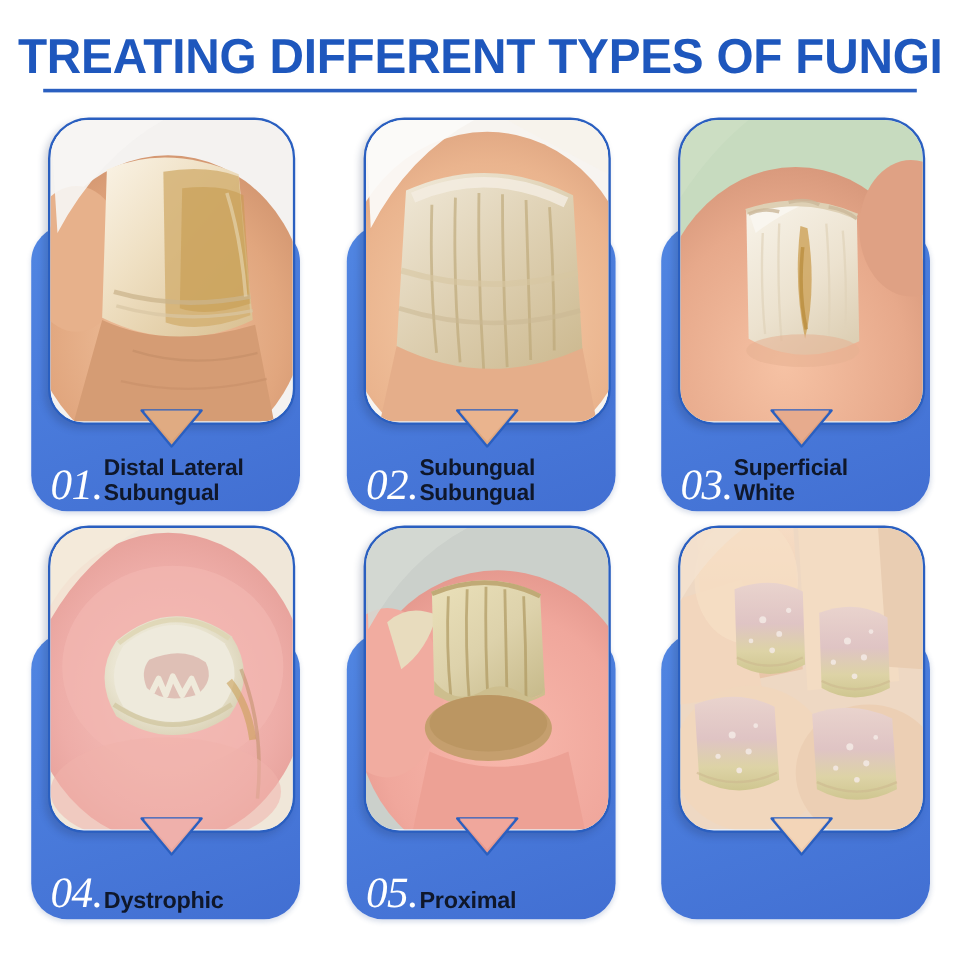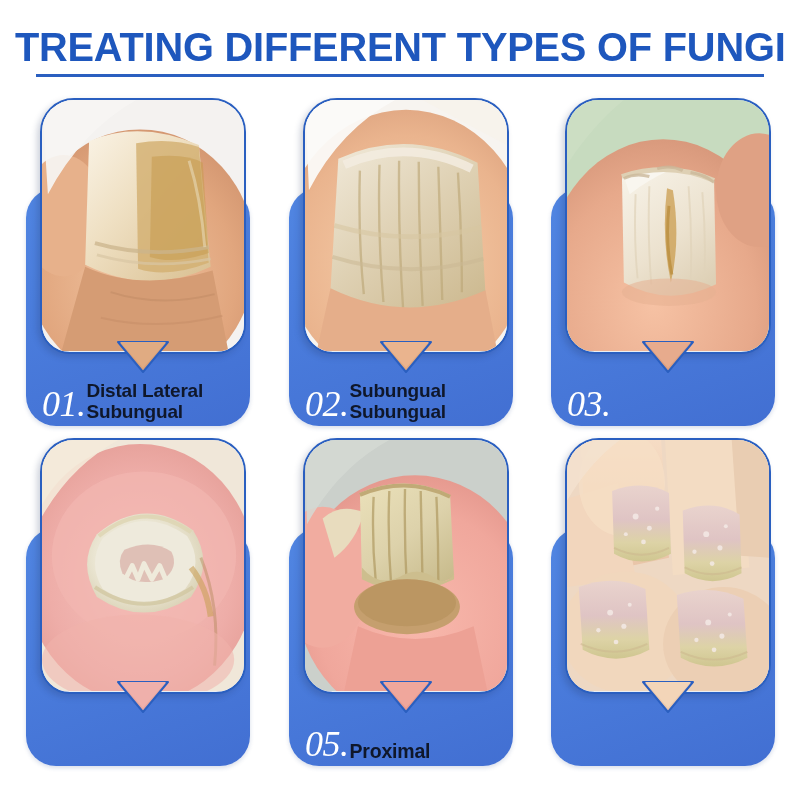--- a/index.html
+++ b/index.html
@@ -282,20 +282,24 @@
           <ellipse cx="104" cy="196" rx="48" ry="14" fill="#e5b091" opacity="0.55"></ellipse>
           <path d="M0 0 L58 0 Q26 26 0 66 Z" fill="#cfe0c7" opacity="0.6"></path>
         </svg>
       </div>
       <svg style="position:absolute;left:16px;top:246px;width:206px;height:34px;overflow:visible;" viewBox="0 0 206 34">
         <path d="M78 0 L103 30 L128 0 Z" fill="#dd9f7f" stroke="#2a5fc0" stroke-width="2" stroke-linejoin="round"></path>
         <path d="M80 0 L126 0 L103 26 Z" fill="#e7ab8d"></path>
       </svg>
       <div class="card-label">
         <div class="label-num">03.</div>
+        <div class="label-text">
+          <div>Superficial</div>
+          <div>White</div>
+        </div>
       </div>
     </div>
 
     <div class="card r2 c1">
       <div class="card-panel"></div>
       <div class="photo-bubble">
         <svg class="photo" viewBox="0 0 206 256" preserveAspectRatio="none">
           <defs>
             <radialGradient id="sk4" cx="50%" cy="52%" r="72%">
               <stop offset="0%" stop-color="#f6c4be"></stop>
@@ -320,20 +324,26 @@
           <path d="M152 130 Q168 150 172 180" stroke="#c9a058" stroke-width="6" fill="none" opacity="0.6"></path>
           <path d="M162 120 Q182 170 176 230" stroke="#b48a5a" stroke-width="3" fill="none" opacity="0.45"></path>
           <ellipse cx="98" cy="224" rx="98" ry="46" fill="#f0b2ac" opacity="0.55"></ellipse>
           <path d="M0 0 L78 0 Q30 26 0 78 Z" fill="#f4ead9" opacity="0.9"></path>
         </svg>
       </div>
       <svg style="position:absolute;left:16px;top:246px;width:206px;height:34px;overflow:visible;" viewBox="0 0 206 34">
         <path d="M78 0 L103 30 L128 0 Z" fill="#e7a69f" stroke="#2a5fc0" stroke-width="2" stroke-linejoin="round"></path>
         <path d="M80 0 L126 0 L103 26 Z" fill="#efb0ab"></path>
       </svg>
+      <div class="card-label">
+        <div class="label-num">04.</div>
+        <div class="label-text one-line">
+          <div>Dystrophic</div>
+        </div>
+      </div>
     </div>
 
     <div class="card r2 c2">
       <div class="card-panel"></div>
       <div class="photo-bubble">
         <svg class="photo" viewBox="0 0 206 256" preserveAspectRatio="none">
           <defs>
             <radialGradient id="sk5" cx="52%" cy="58%" r="72%">
               <stop offset="0%" stop-color="#f8b8ac"></stop>
                 <stop offset="60%" stop-color="#f0a79c"></stop>

